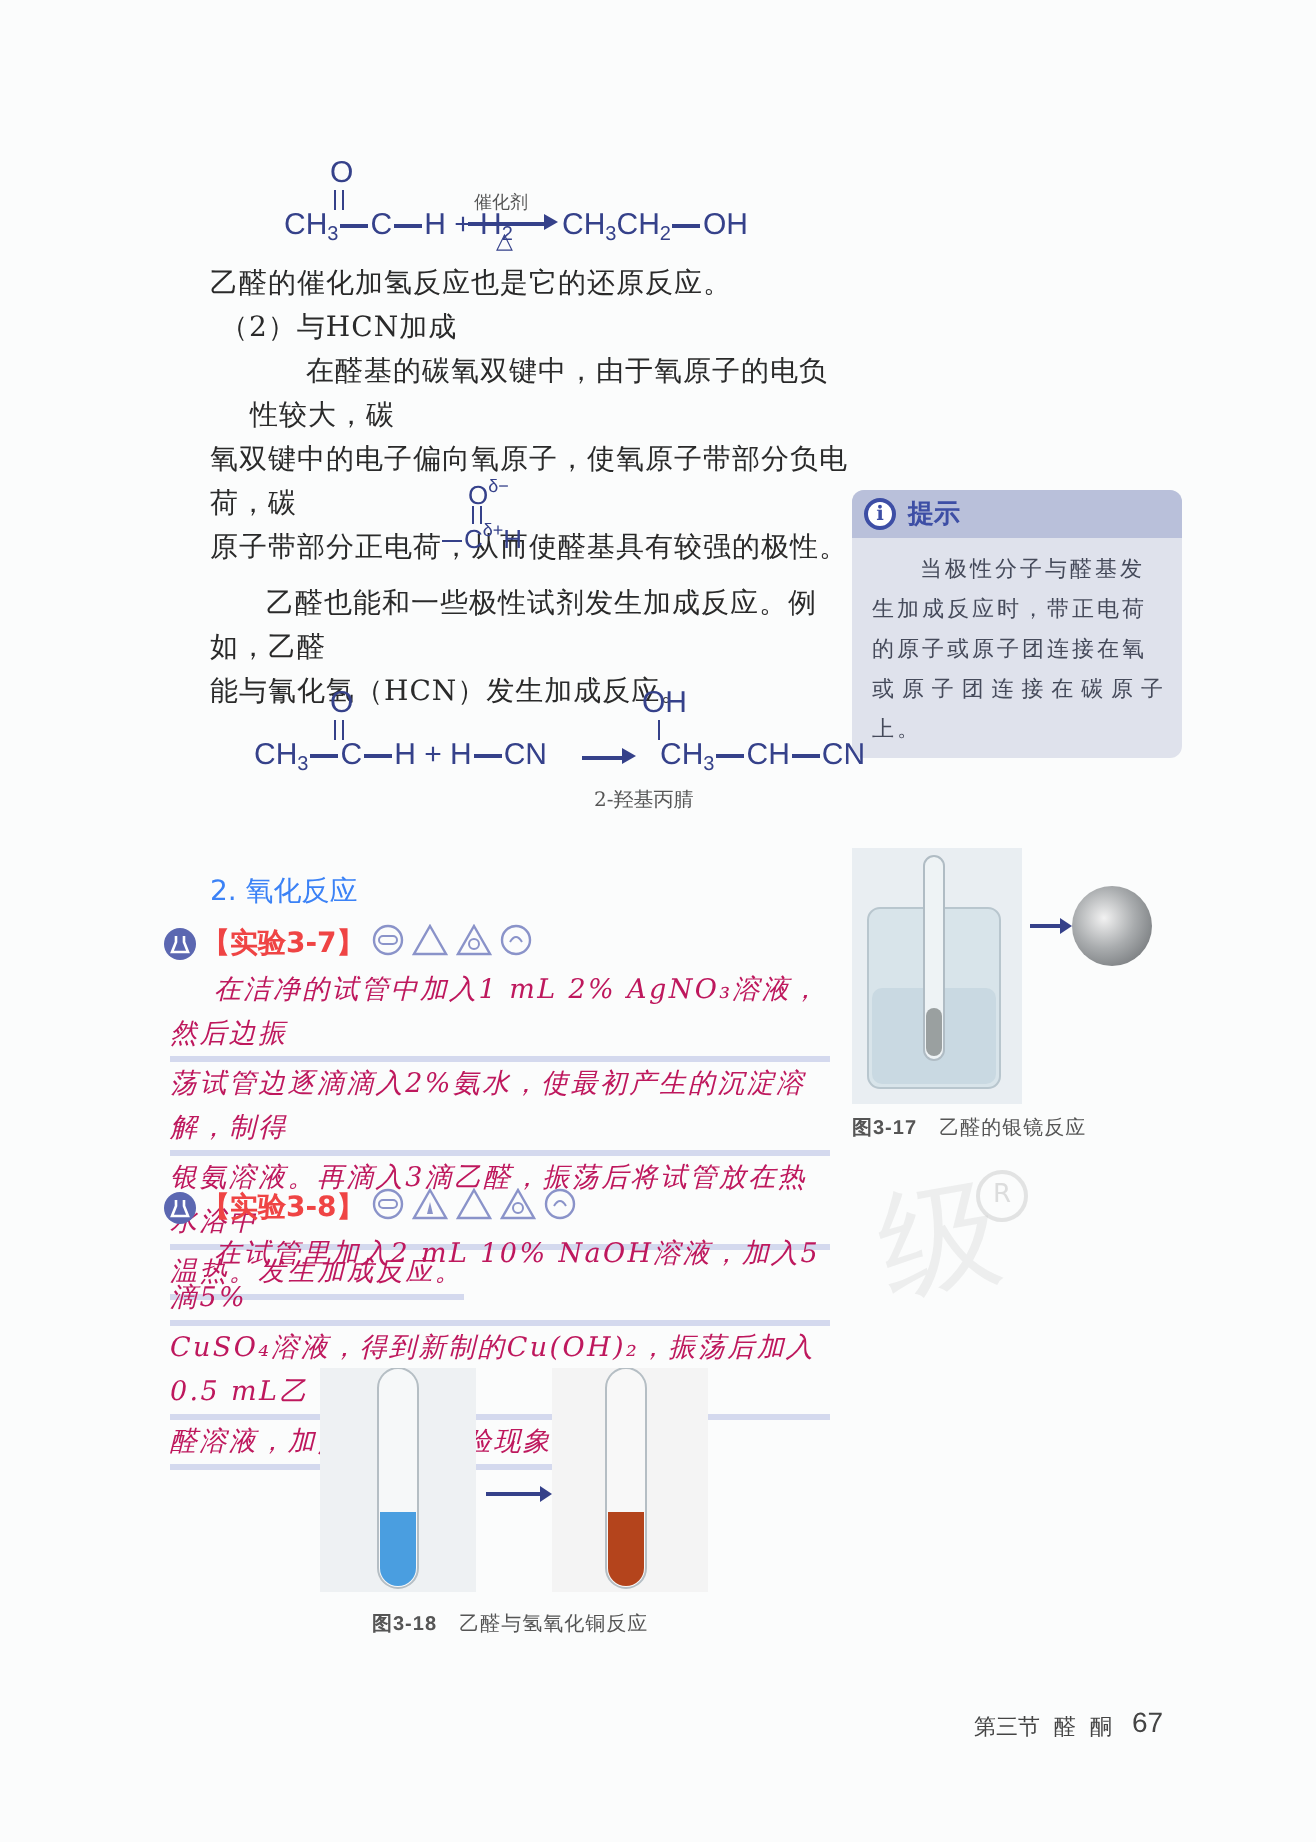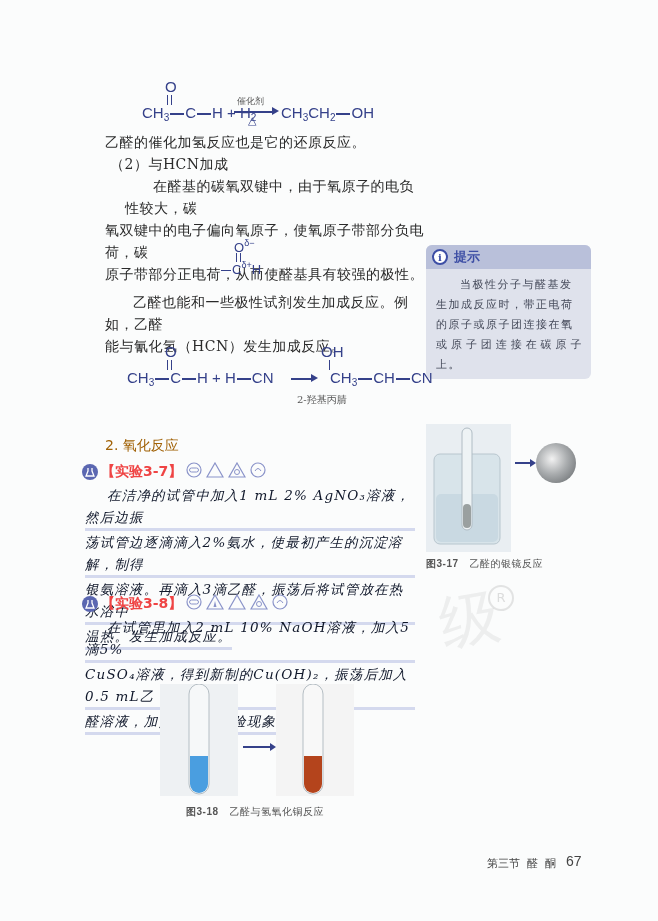--- a/index.html
+++ b/index.html
@@ -17,21 +17,21 @@
     white-space: nowrap;
   }
   .chem sub { font-size: 10px; vertical-align: -3px; }
   .chem sup { font-size: 9px; vertical-align: 6px; }
   .bond { display: inline-block; width: 14px; height: 1.5px; background: #35418a; vertical-align: middle; margin: 0 1px; }
   .vbond { position: absolute; width: 5px; height: 10px; border-left: 1.5px solid #35418a; border-right: 1.5px solid #35418a; box-sizing: border-box; }
   .vbond.single { width: 2px; border-right: none; }
   .body-text { font-size: 14px; line-height: 22px; letter-spacing: 0.5px; }
   .exp-text {
     font-family: "DejaVu Serif", serif;
-    font-size: 13.5px; line-height: 22px; color: #0f172a; font-style: italic;
+    font-size: 13.5px; line-height: 22px; color: #be185d; font-style: italic;
     letter-spacing: 1.2px;
   }
   .exp-line {
     display: block; border-bottom: 3px solid #d4d9ee; padding-bottom: 0px;
   }
   .hint-box {
     background: #dfe2ec; border-radius: 6px; overflow: hidden;
   }
   .hint-head {
     background: #b9c0da; height: 24px; display: flex; align-items: center; padding-left: 6px;
@@ -50,21 +50,21 @@
     display: flex; align-items: center; font-family: "DejaVu Sans", sans-serif;
     color: #ef4444; font-size: 14px; font-weight: bold;
   }
   .flask-icon {
     width: 16px; height: 16px; border-radius: 50%; background: #5b67b1;
     display: inline-flex; align-items: center; justify-content: center; margin-right: 3px;
   }
   .safety-icon { display: inline-block; margin-left: 4px; }
   .caption { font-size: 10px; color: #555; font-family: "DejaVu Serif", serif; letter-spacing: 0.5px; }
   .caption b { font-family: "Liberation Sans", sans-serif; }
-  .section-title { font-family: "DejaVu Sans", sans-serif; color: #a16207; font-size: 14px; }
+  .section-title { font-family: "DejaVu Sans", sans-serif; color: #3b82f6; font-size: 14px; }
 </style>
 </head>
 <body>
 
 <div class="abs chem" style="left:127px; top:78px; width:260px; height:50px;">
   <span class="abs" style="left:38px; top:0px;">O</span>
   <div class="vbond" style="left:40px; top:17px;"></div>
   <span class="abs" style="left:15px; top:26px;">CH<sub>3</sub><span class="bond"></span>C<span class="bond"></span>H + H<sub>2</sub></span>
   <span class="abs" style="left:110px; top:17px; font-size:9px; color:#555; font-family:'DejaVu Sans',sans-serif;">催化剂</span>
   <div class="abs" style="left:107px; top:33px; width:40px; height:1.5px; background:#35418a;"></div>

